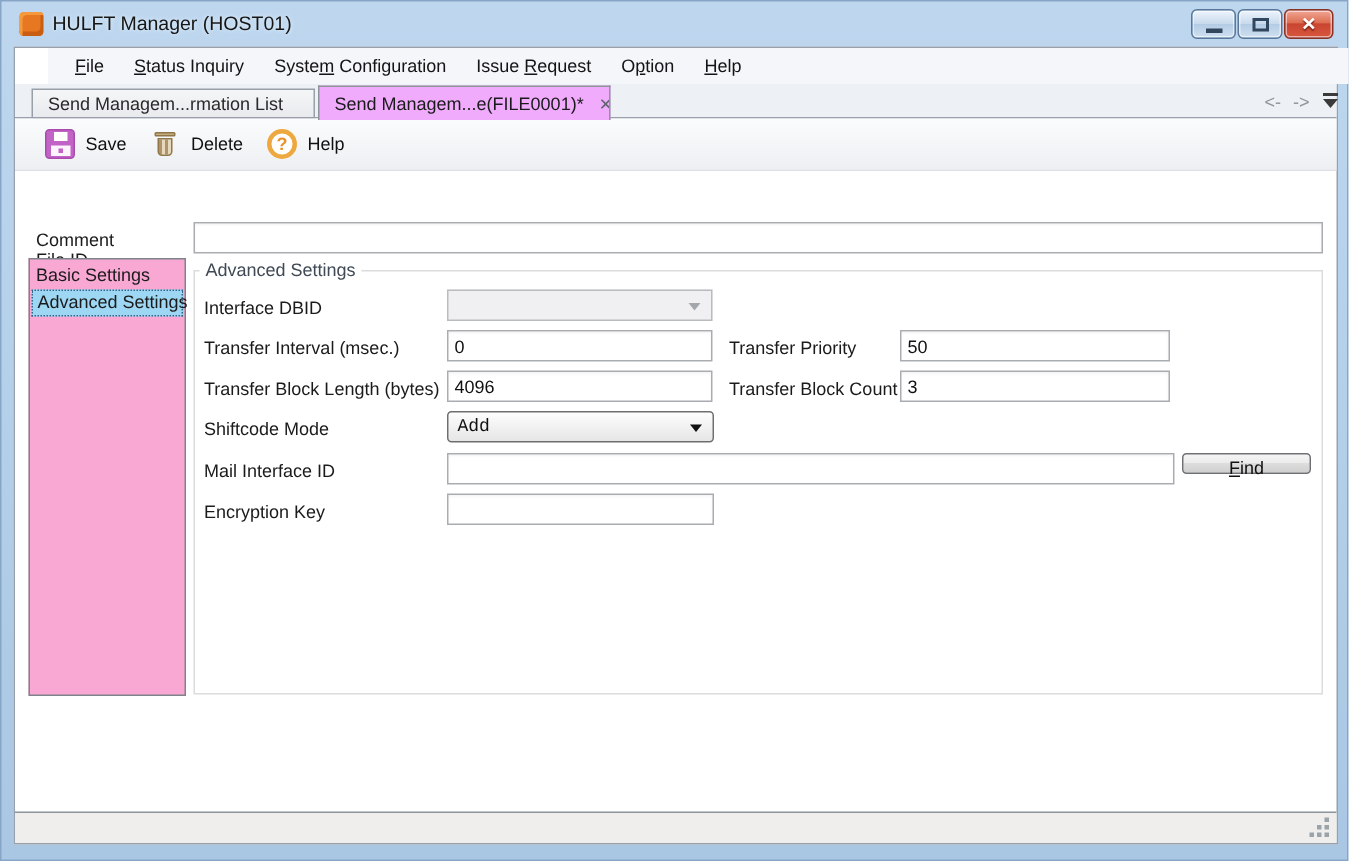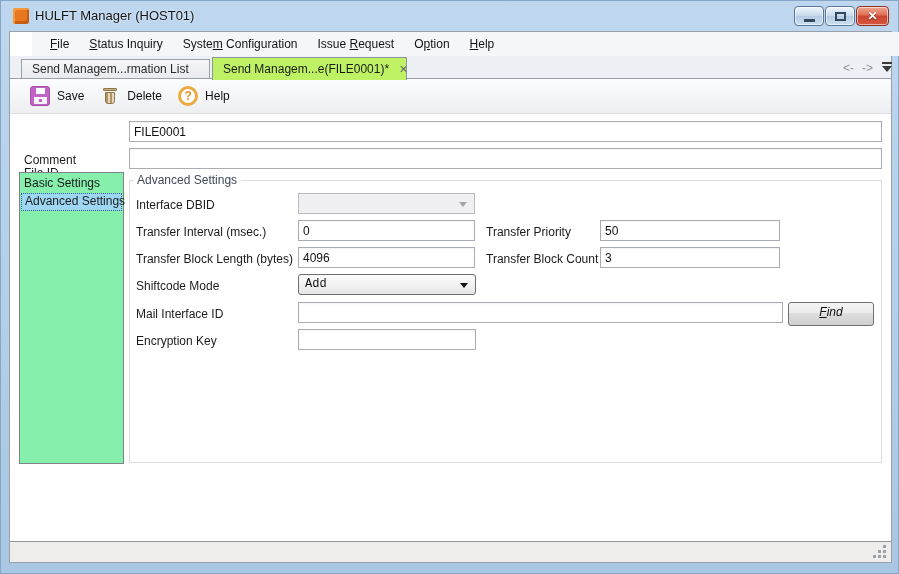--- a/index.html
+++ b/index.html
@@ -40,21 +40,21 @@
   .menu-item { padding:3px 10px; color:#141414; cursor:default; }
   .menu-item .mn { text-decoration:underline; }
 
   .tabstrip { position:absolute; left:0; top:24px; width:881px; height:23px;
     background:#edf0f4; border-bottom:1px solid #9aa0a9; }
   .tab { position:absolute; display:flex; align-items:center; padding:0 10px;
     border:1px solid #9aa0a9; white-space:nowrap; overflow:hidden; }
   .tab.inactive { left:11px; top:3px; width:189px; height:20px;
     background:linear-gradient(#f5f6f7,#e8eaee); color:#2a2a2a; }
   .tab.active { left:202px; top:1px; width:195px; height:23px;
-    background:#bef264; border-bottom:none; border-color:#8e949c; z-index:2; }
+    background:#f0abfc; border-bottom:none; border-color:#8e949c; z-index:2; }
   .tab-close { margin-left:10px; color:#5f656c; font-size:11px; cursor:pointer; }
   .tab-nav { position:absolute; top:5px; color:#8f9398; font-size:12px; letter-spacing:0; }
   .tab-nav.back { left:833px; }
   .tab-nav.fwd  { left:852px; }
   .tablist-icon { position:absolute; left:871px; top:6px; width:12px; height:12px; }
   .tablist-icon .bar { position:absolute; left:1px; top:0; width:10px; height:2px; background:#3a3a3a; }
   .tablist-icon .tri { position:absolute; left:1px; top:4px; width:0; height:0;
     border-left:5px solid transparent; border-right:5px solid transparent; border-top:6px solid #3a3a3a; }
 
   .toolbar { position:absolute; left:0; top:47px; width:881px; height:35px;
@@ -82,40 +82,40 @@
 
   
   .content { position:absolute; left:1px; top:83px; width:879px; height:427px; background:#fff; }
 
   .field-label { position:absolute; color:#1b1b1b; white-space:nowrap; }
   .tb { position:absolute; height:21px; border:1px solid #a9adb2; background:#fff;
     font-family:"Liberation Sans",sans-serif; font-size:12px; color:#111;
     padding:0 4px; outline:none; box-shadow:inset 0 1px 2px rgba(0,0,0,.05); }
 
   .listbox { position:absolute; left:8px; top:57px; width:105px; height:292px;
-    border:1px solid #7f838a; background:#86efac; padding-top:2px; }
+    border:1px solid #7f838a; background:#f9a8d4; padding-top:2px; }
   .list-item { height:18px; line-height:17px; padding-left:3px; margin:0 1px; white-space:nowrap; }
   .list-item.selected { background:#9ed7f3; border:1px dotted #30678a; line-height:15px; }
 
   .groupbox { position:absolute; left:118px; top:65px; width:753px; height:283px;
     border:1px solid #dcdcdc; }
   .group-caption { position:absolute; left:122px; top:58px; background:#fff;
     padding:0 4px; color:#3f4a56; z-index:2; }
 
   .combo { position:absolute; height:21px; border:1px solid #6e6e6e; border-radius:3px;
     background:linear-gradient(#fdfdfd,#e6e6e6); padding:0 20px 0 6px;
     line-height:19px; color:#111; cursor:default; }
   .combo .arrow { position:absolute; right:7px; top:8px; width:0; height:0;
     border-left:4px solid transparent; border-right:4px solid transparent; border-top:5px solid #111; }
   .combo.disabled { background:#f0f0f3; border:1px solid #b9bcbf; border-radius:0; box-shadow:none; }
   .combo.disabled .arrow { border-top-color:#a3a6aa; }
 
-  .push-btn { position:absolute; height:24px; border:1px solid #6e7073; border-radius:3px;
+  .push-btn { position:absolute; height:14px; border:1px solid #6e7073; border-radius:3px;
     background:linear-gradient(#f4f4f4,#ececec 45%,#dedede 46%,#cfcfcf);
-    text-align:center; line-height:19px; color:#111; cursor:pointer;font-style:italic; }
+    text-align:center; line-height:19px; color:#111; cursor:pointer; }
   .push-btn .mn { text-decoration:underline; }
 
   
   .statusbar { position:absolute; left:0; bottom:0; width:881px; height:21px;
     background:#f0eeed; border-top:1px solid #8f959d; }
   .grip { position:absolute; right:5px; bottom:4px; width:3px; height:3px; background:#9aa2aa;
     box-shadow:-5px 0 #9aa2aa, -10px 0 #9aa2aa, 0 -5px #9aa2aa, -5px -5px #9aa2aa, 0 -10px #9aa2aa; }
 </style>
 </head>
 <body>
@@ -181,21 +181,20 @@
       </div>
       <div class="tool-btn">
         <span class="icon-help">?</span>
         <span class="tool-label">Help</span>
       </div>
     </div>
 
     <div class="content">
 
       <div class="field-label" style="left:13px; top:11px;margin-top:40px;">File ID</div>
-      <input class="tb" style="left: 118px; top: 6px; width: 753px;" value="FILE0001">
 
       <div class="field-label" style="left:13px; top:38px;">Comment</div>
       <input class="tb" style="left: 118px; top: 33px; width: 753px;" value="">
 
       <div class="listbox">
         <div class="list-item">Basic Settings</div>
         <div class="list-item selected">Advanced Settings</div>
       </div>
 
       <div class="group-caption">Advanced Settings</div>

